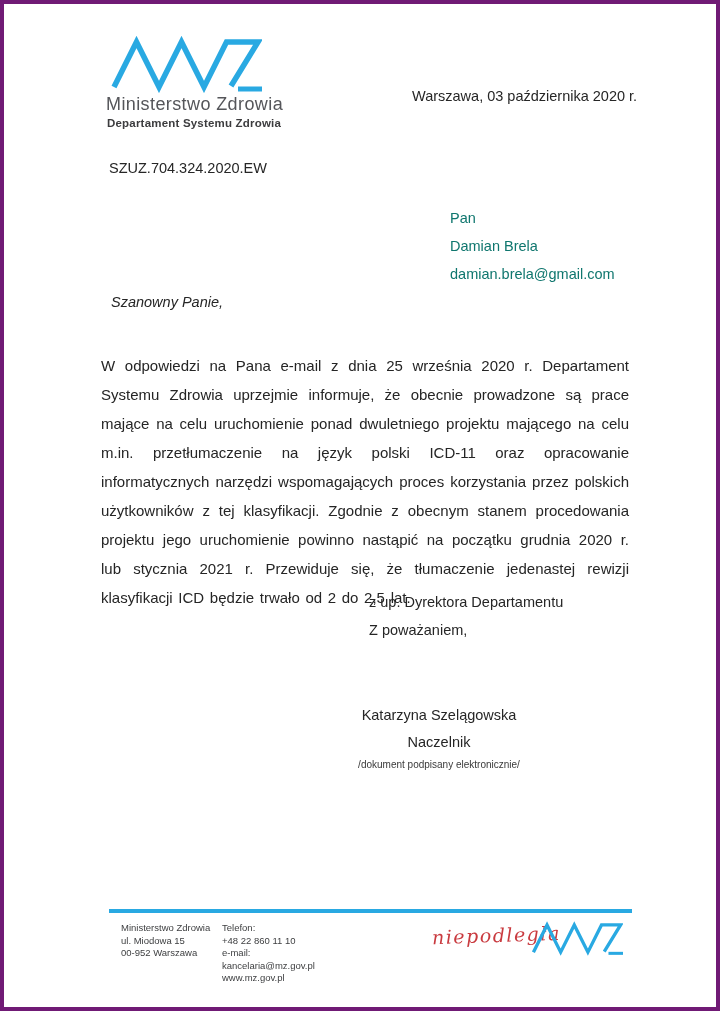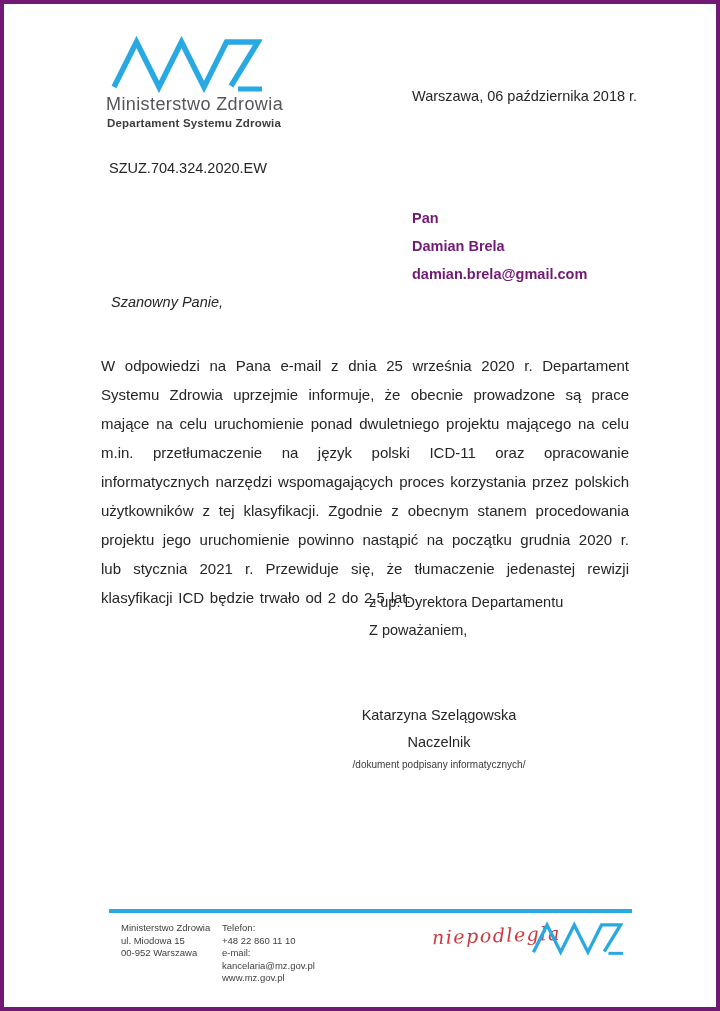--- a/index.html
+++ b/index.html
@@ -30,22 +30,22 @@
     left:408px; top:84px;
     font-size:14.5px; color:#262626;
   }
   .reference {
     left:105px; top:156px;
     font-size:14.5px; color:#262626;
   }
 
   
   .recipient {
-    left:408px; top:200px;
-    font-size:14.5px; font-weight:bold; line-height:28px; color:#701a75;
+    left:446px; top:200px;
+    font-size:14.5px; font-weight:normal; line-height:28px; color:#0f766e;
   }
 
   
   .greeting {
     left:107px; top:290px;
     font-size:14.5px; font-style:italic; color:#262626;
   }
 
   
   .body-text {
@@ -103,42 +103,42 @@
 
   <div class="abs logo-top">
     <svg width="152" height="62" viewBox="0 0 152 62" fill="none">
       <path d="M4 56 L26.5 11 L49 56 L71.5 11 L94 56 L116.5 11 L148 11 L121 55" stroke="#29a9e2" stroke-width="5.5" fill="none"></path>
       <path d="M128 58 L153 58" stroke="#29a9e2" stroke-width="5" fill="none"></path>
     </svg>
   </div>
   <div class="abs org-name">Ministerstwo Zdrowia</div>
   <div class="abs dept-name">Departament Systemu Zdrowia</div>
 
-  <div class="abs date-line">Warszawa, 06 października 2018 r.</div>
+  <div class="abs date-line">Warszawa, 03 października 2020 r.</div>
   <div class="abs reference">SZUZ.704.324.2020.EW</div>
 
   <div class="abs recipient">
     <div>Pan</div>
     <div>Damian Brela</div>
     <div>damian.brela@gmail.com</div>
   </div>
 
   <div class="abs greeting">Szanowny Panie,</div>
 
   <div class="abs body-text">W odpowiedzi na Pana e-mail z dnia 25 września 2020 r. Departament Systemu Zdrowia uprzejmie informuje, że obecnie prowadzone są prace mające na celu uruchomienie ponad dwuletniego projektu mającego na celu m.in. przetłumaczenie na język polski ICD-11 oraz opracowanie informatycznych narzędzi wspomagających proces korzystania przez polskich użytkowników z tej klasyfikacji. Zgodnie z obecnym stanem procedowania projektu jego uruchomienie powinno nastąpić na początku grudnia 2020 r. lub stycznia 2021 r. Przewiduje się, że tłumaczenie jedenastej rewizji klasyfikacji ICD będzie trwało od 2 do 2,5 lat.</div>
 
   <div class="abs closing">
     <div>z up. Dyrektora Departamentu</div>
     <div>Z poważaniem,</div>
   </div>
 
   <div class="abs signature">
     <div class="sig-name">Katarzyna Szelągowska</div>
     <div class="sig-title">Naczelnik</div>
-    <div class="sig-note">/dokument podpisany informatycznych/</div>
+    <div class="sig-note">/dokument podpisany elektronicznie/</div>
   </div>
 
   <div class="abs footer-rule"></div>
 
   <div class="abs footer-address">
     <div>Ministerstwo Zdrowia</div>
     <div>ul. Miodowa 15</div>
     <div>00-952 Warszawa</div>
   </div>
 

